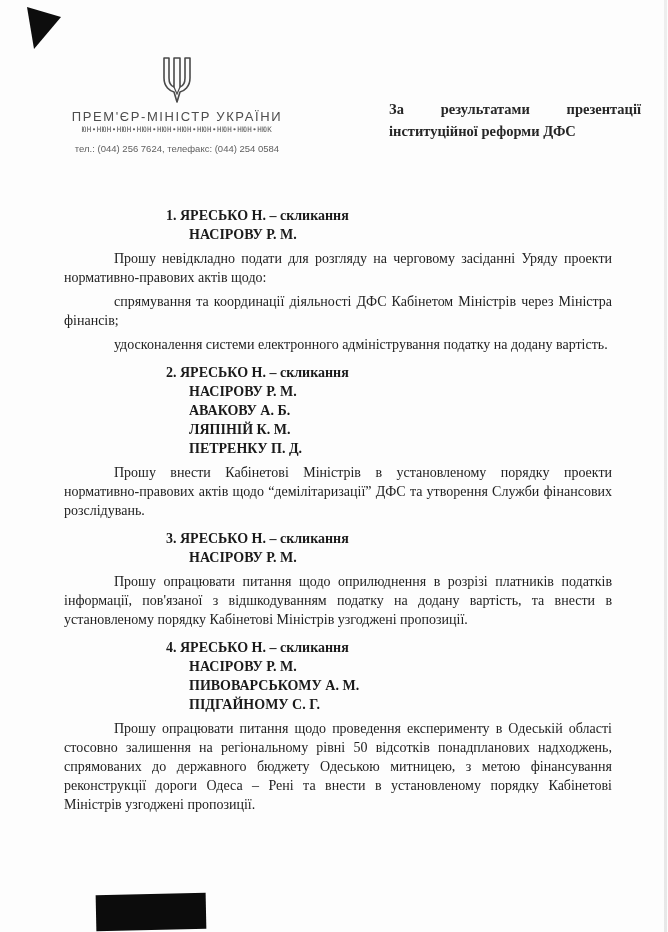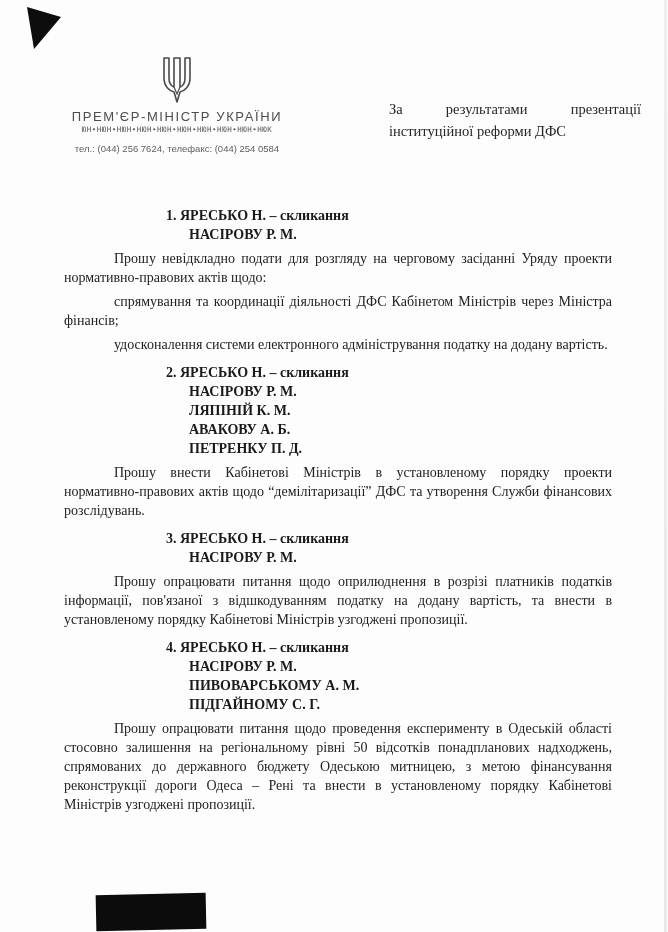--- a/index.html
+++ b/index.html
@@ -32,21 +32,21 @@
     color:#5c5c5c; margin-top:1px; white-space:nowrap; overflow:hidden;
   }
   .lh-address {
     font-family:"Liberation Sans", sans-serif; font-size:9.5px; color:#606060;
     margin-top:9px; line-height:1.35; white-space:nowrap;
   }
 
   
   .subject {
     position:absolute; top:99px; left:389px; width:252px;
-    font-size:14.5px; line-height:1.5; text-align:justify; color:#262626;
+    font-size:14.5px; line-height:1.5; text-align:justify; color:#262626;font-weight:bold;
   }
 
   
   .content { position:absolute; top:166px; left:64px; width:548px; font-size:14px; line-height:19px;margin-top:40px; }
   .sec-head { font-weight:bold; margin:9px 0 5px 102px; color:#1a1a1a; }
   .content section:first-child .sec-head { margin-top:0; }
   .sec-head .addressee { padding-left:23px; }
   .content p { margin:5px 0; text-align:justify; text-indent:50px; color:#222; }
 </style>
 </head>
@@ -81,22 +81,22 @@
       </div>
       <p>Прошу невідкладно подати для розгляду на черговому засіданні Уряду проекти нормативно-правових актів щодо:</p>
       <p>спрямування та координації діяльності ДФС Кабінетом Міністрів через Міністра фінансів;</p>
       <p>удосконалення системи електронного адміністрування податку на додану вартість.</p>
     </section>
 
     <section>
       <div class="sec-head">
         <div>2. ЯРЕСЬКО Н. – скликання</div>
         <div class="addressee">НАСІРОВУ Р. М.</div>
+        <div class="addressee">АВАКОВУ А. Б.</div>
         <div class="addressee">ЛЯПІНІЙ К. М.</div>
-        <div class="addressee">АВАКОВУ А. Б.</div>
         <div class="addressee">ПЕТРЕНКУ П. Д.</div>
       </div>
       <p>Прошу внести Кабінетові Міністрів в установленому порядку проекти нормативно-правових актів щодо “демілітаризації” ДФС та утворення Служби фінансових розслідувань.</p>
     </section>
 
     <section>
       <div class="sec-head">
         <div>3. ЯРЕСЬКО Н. – скликання</div>
         <div class="addressee">НАСІРОВУ Р. М.</div>
       </div>

